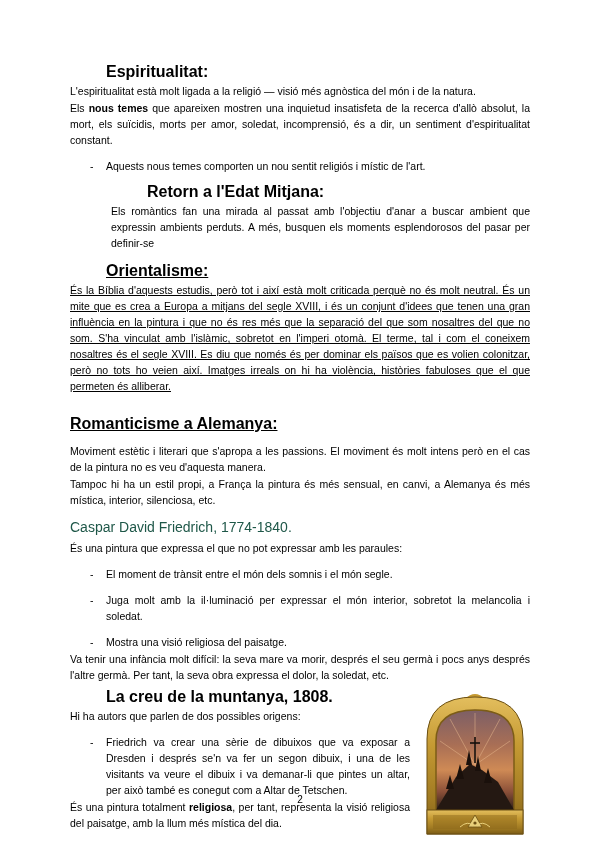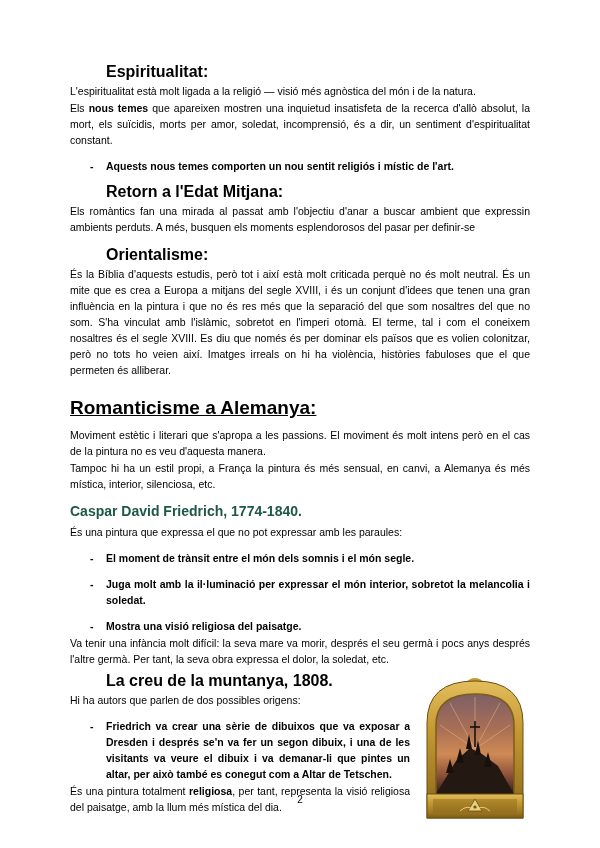--- a/index.html
+++ b/index.html
@@ -8,49 +8,48 @@
     font-family:"Liberation Sans", sans-serif;
     font-size:10.5px;
     line-height:16px;
     color:#000;
     background:#ffffff;
     position:relative;
     padding:64px 70px 0 70px;
     overflow:hidden;
   }
   .block { margin-bottom:10px; }
-  .mb12 { margin-bottom:12px; }
-  .mb16 { margin-bottom:18px; }
+  .mb12 { margin-bottom:12px;margin-left:41px; }
+  .mb16 { margin-bottom:18px;text-decoration:underline; }
   .mb6 { margin-bottom:6px; }
   .minor-heading {
     font-weight:bold;
     font-size:16px;
     margin-left:36px;
     margin-bottom:3px;
   }
   p.body { text-align:justify; margin:0 0 1px 0; }
   .bullet {
     padding-left:36px;
     text-indent:-16px;
     text-align:justify;
     margin:10px 0 1px 0;
-    font-weight:bold;
   }
   .bullet .dash { display:inline-block; width:16px; text-indent:0; }
   h1.main-title {
-    font-size:19px;
+    font-size:16px;
     line-height:24px;
     font-weight:bold;
     text-decoration:underline;
     margin:12px 0 7px 0;
   }
   h2.friedrich-heading {
     font-size:14px;
     line-height:18px;
-    font-weight:bold;
+    font-weight:normal;
     color:#1E5748;
     margin:10px 0 4px 0;
   }
   .painting-figure {
     float:right;
     width:110px;
     height:150px;
     margin:0 0 4px 10px;
   }
   .page-number {

